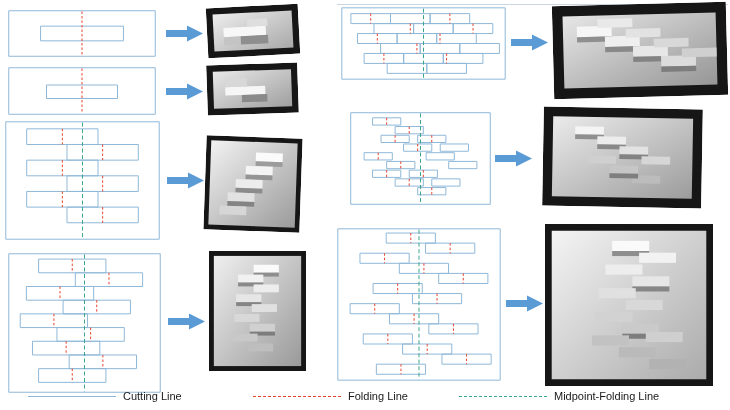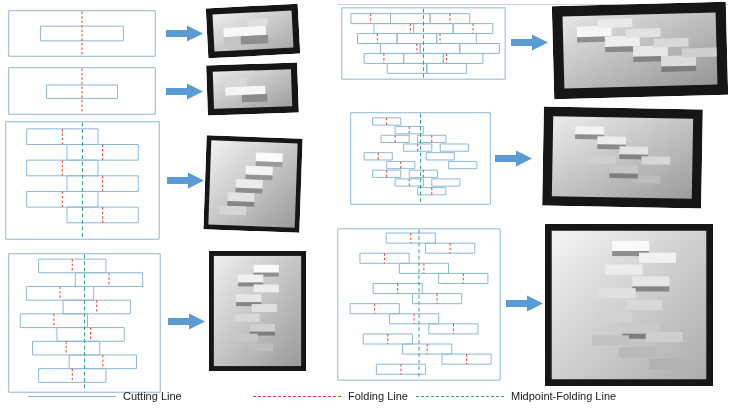--- a/index.html
+++ b/index.html
@@ -32,21 +32,21 @@
   .p2{left:207px;top:64px;width:91px;height:50px;}
   .p3{left:205px;top:137px;width:96px;height:94px;}
   .p4{left:209px;top:251px;width:97px;height:120px;}
   .p5{left:553px;top:4px;width:174px;height:93px;}
   .p6{left:543px;top:108px;width:159px;height:99px;}
   .p7{left:545px;top:224px;width:168px;height:162px;}
 
   
   .legend-item{position:absolute;top:390px;display:flex;align-items:center;gap:7px;
                font-size:11px;color:#1a1a1a;white-space:nowrap;}
-  .li0{left:28px;} .li1{left:253px;} .li2{left:416px;}
+  .li0{left:28px;} .li1{left:253px;} .li2{left:459px;}
   .swatch{display:inline-block;width:88px;height:0;}
   .swatch.cutting{border-top:1.6px solid var(--cutting,#8fb8d8);}
   .swatch.folding{border-top:1.6px dashed var(--folding,#e8432e);}
   .swatch.midpoint{border-top:1.6px dashed var(--midpoint,#3aa58f);}
 </style>
 </head>
 <body>
 
 <div class="canvas">
 

